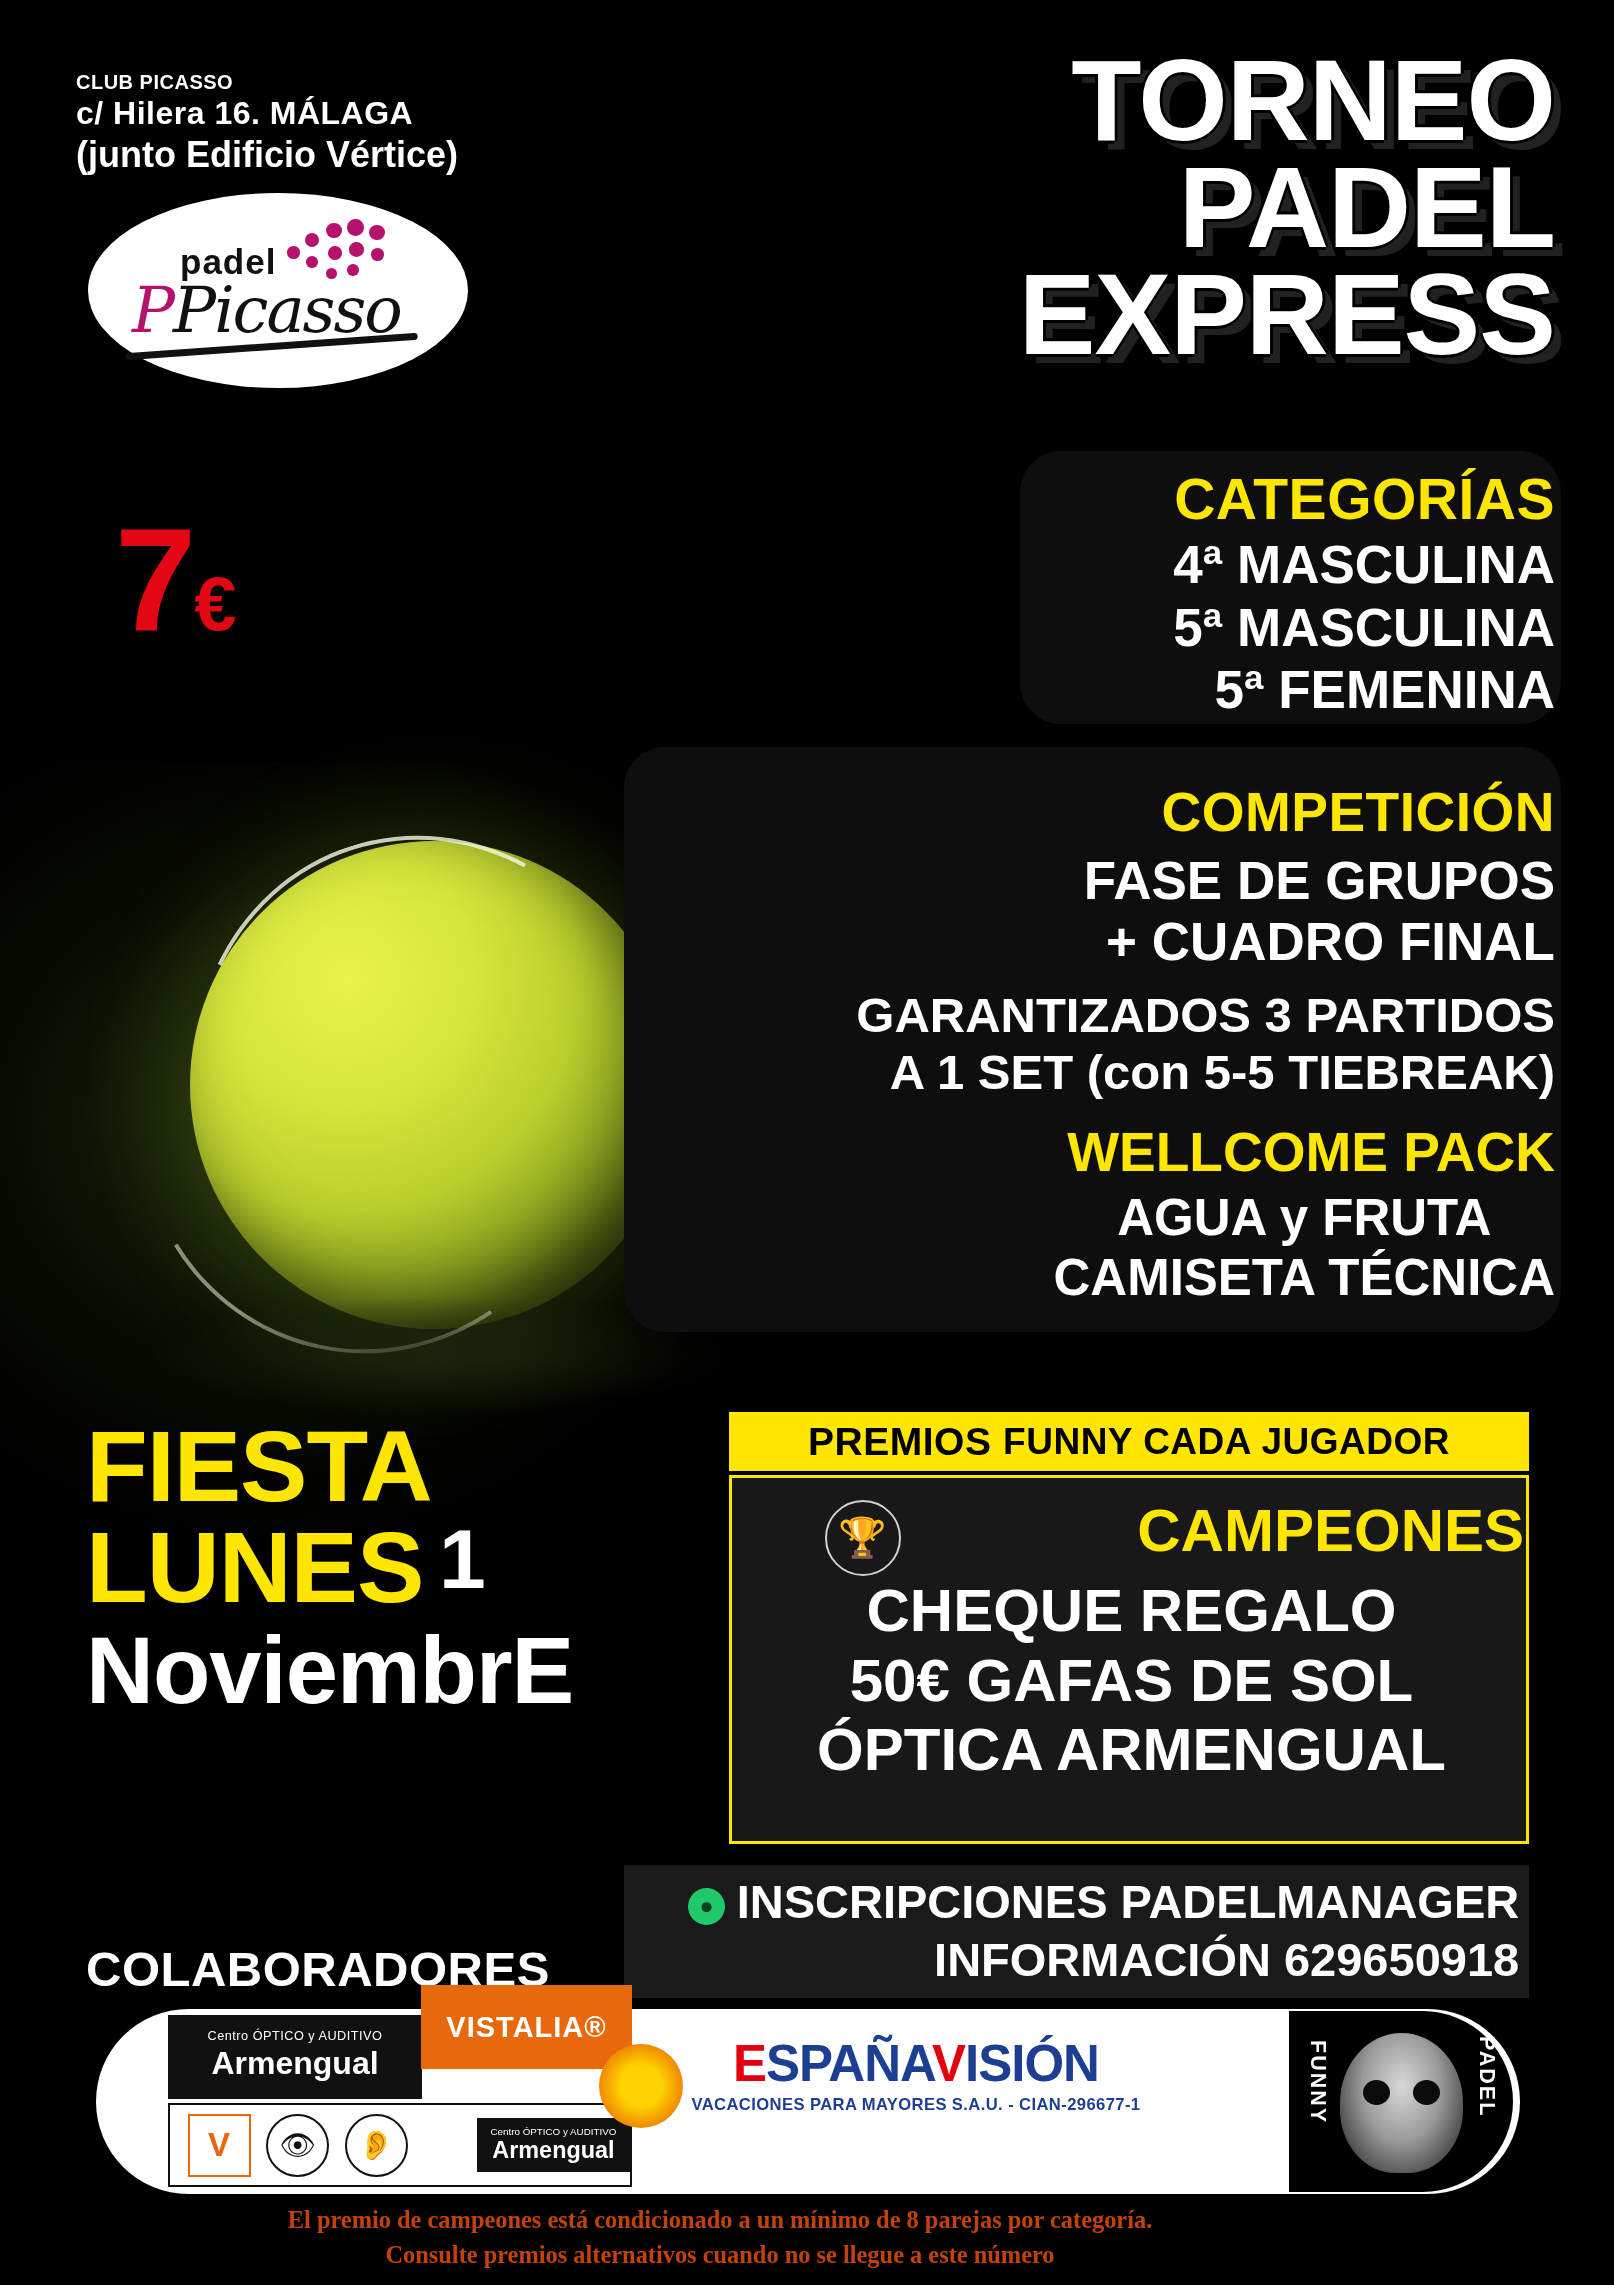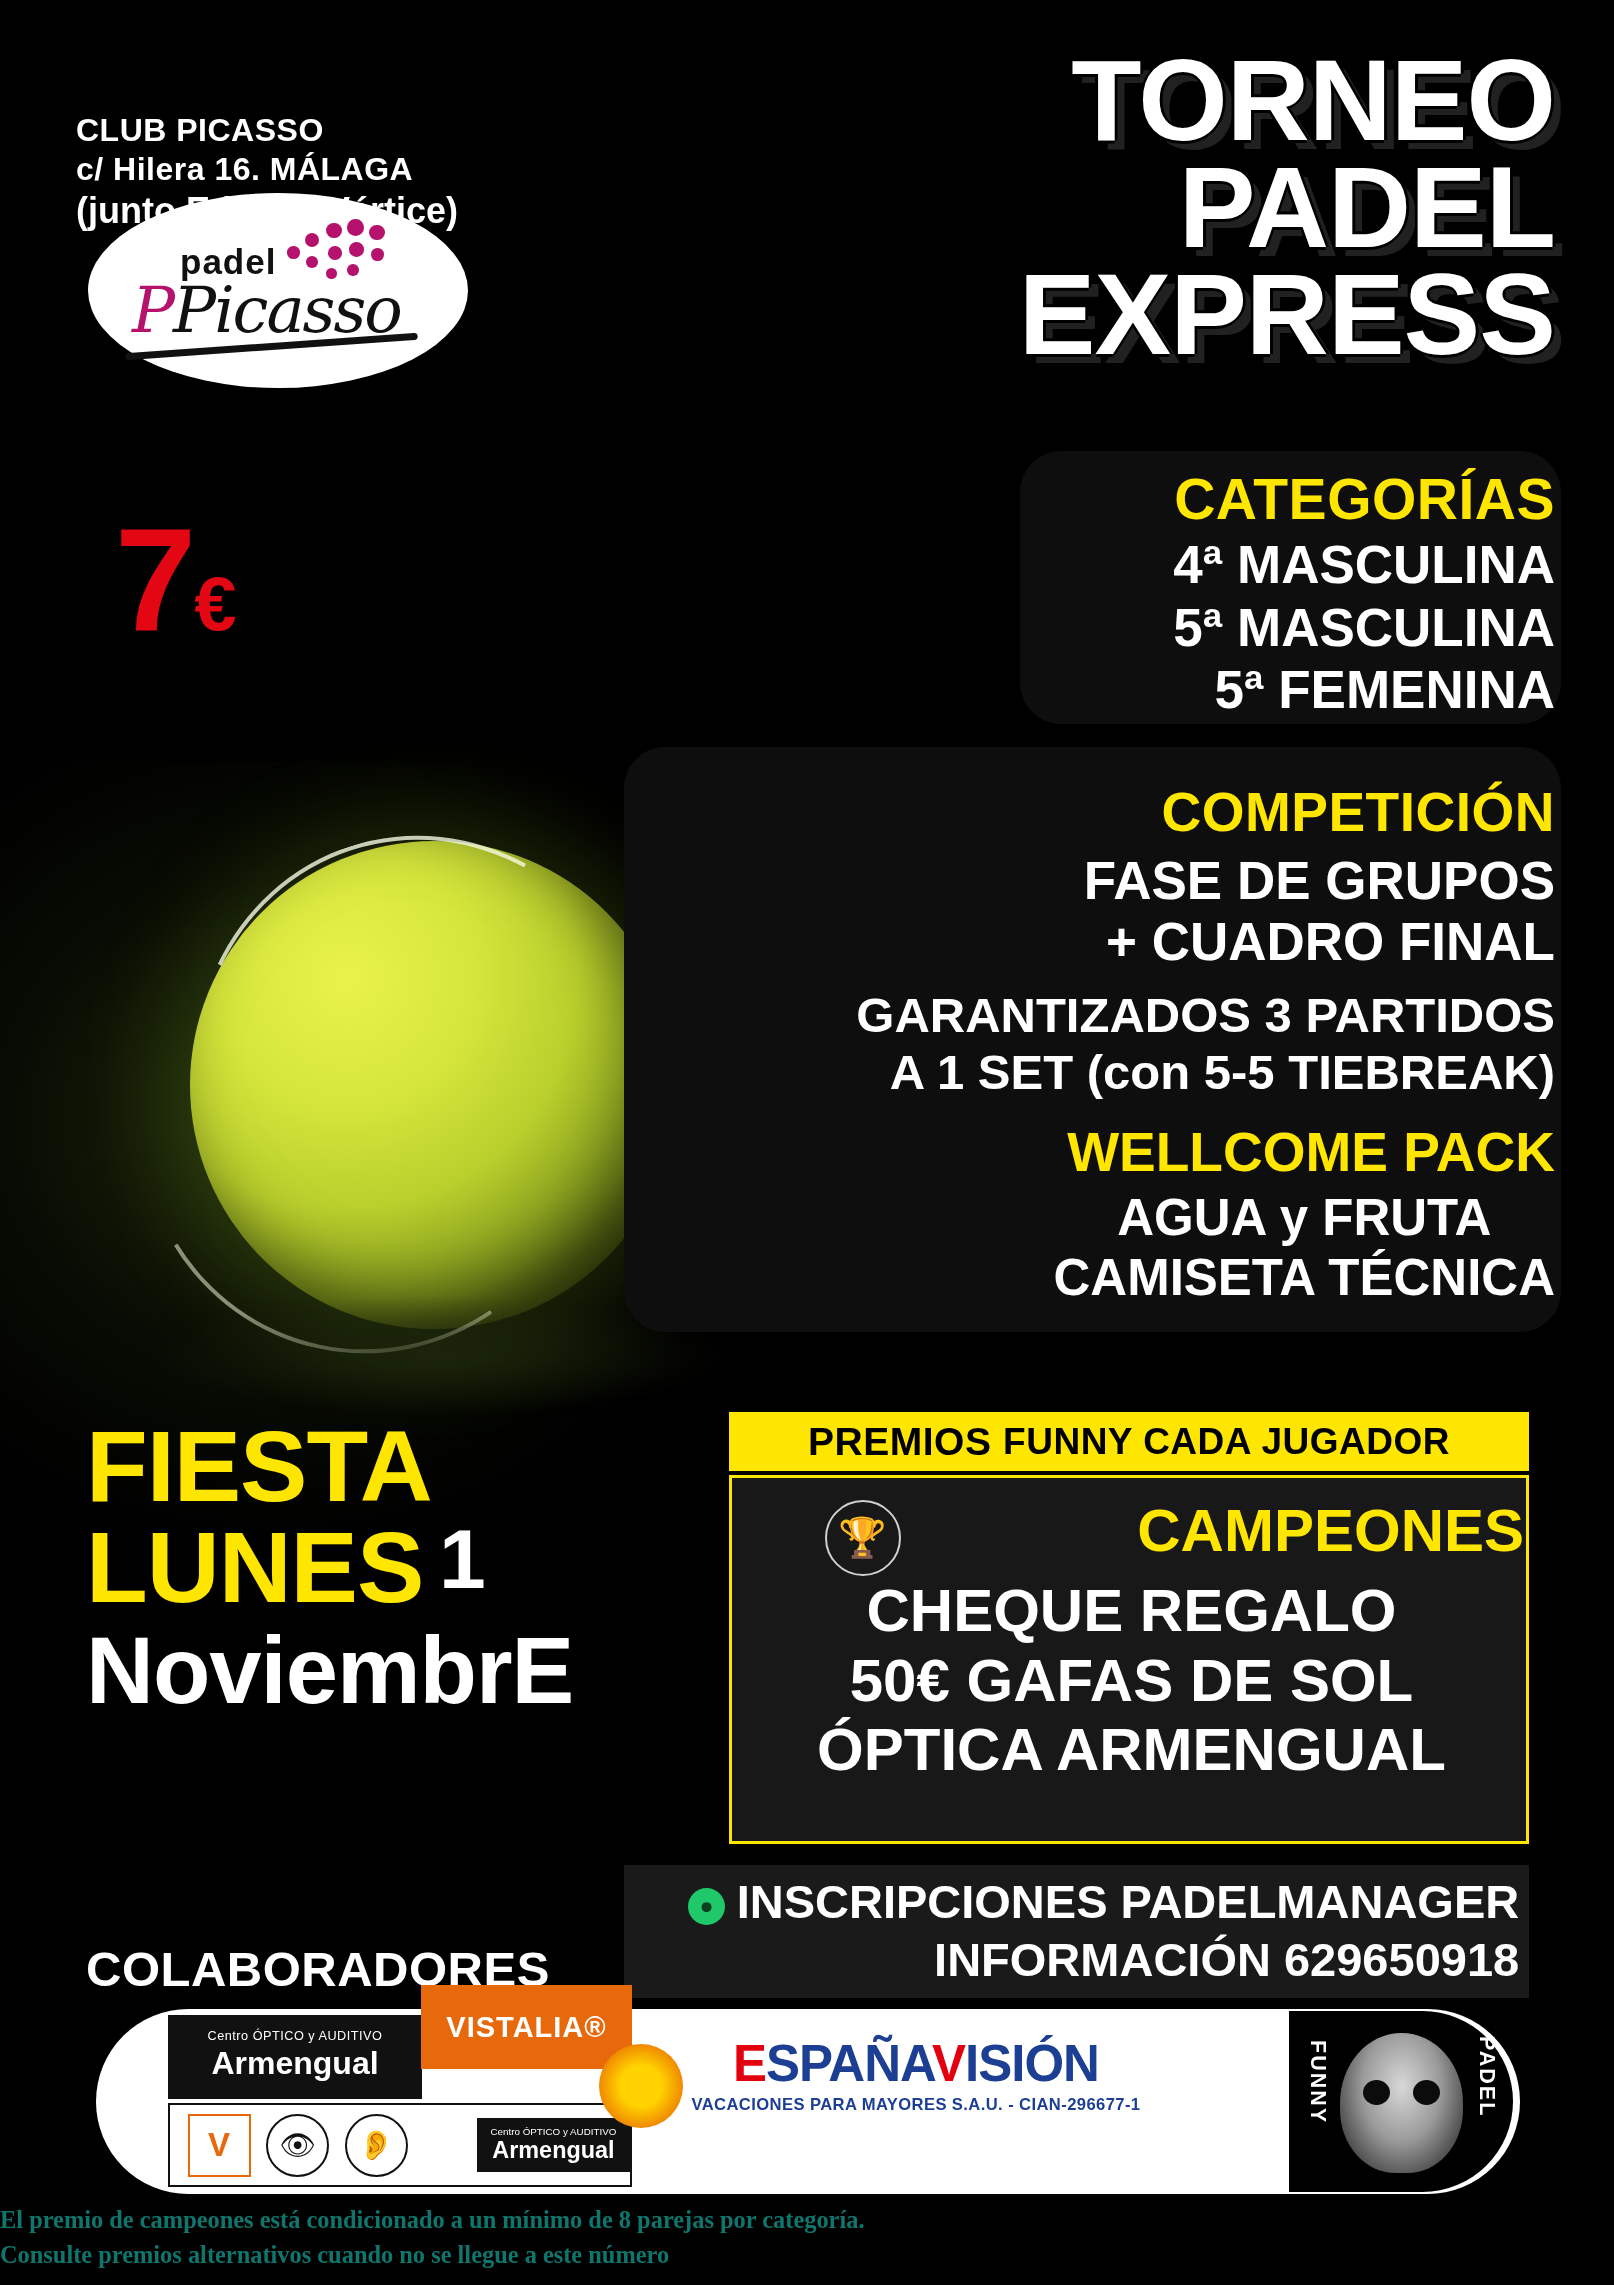--- a/index.html
+++ b/index.html
@@ -68,21 +68,21 @@
 
   
   .club-info {
     position: absolute;
     left: 76px;
     top: 70px;
     color: #ffffff;
     font-weight: bold;
     line-height: 1.22;
   }
-  .club-info .l1 { font-size: 32px; letter-spacing: 0.5px; margin-top: 41px; }
+  .club-info .l1 { font-size: 20px; letter-spacing: 0.5px; }
   .club-info .l2 { font-size: 32px; letter-spacing: 0.5px; }
   .club-info .l3 { font-size: 36px; }
 
   
   .logo-oval {
     position: absolute;
     left: 88px;
     top: 193px;
     width: 380px;
     height: 195px;
@@ -542,21 +542,22 @@
   }
   .fp .word.funny { left: 15.6px; top: 29px; }
   .fp .word.padel { right: 13.7px; top: 25px; }
 
   
   .footnote {
     position: absolute;
     left: 0;
     top: 2202px;
     width: 1440px;
-    color: #0f766e;
+    text-align: center;
+    color: #c2410c;
     font-family: "Liberation Serif", serif;
     font-weight: bold;
     font-size: 24.4px;
     line-height: 1.45;
   }
 </style>
 </head>
 <body>
 
 <div id="poster">

